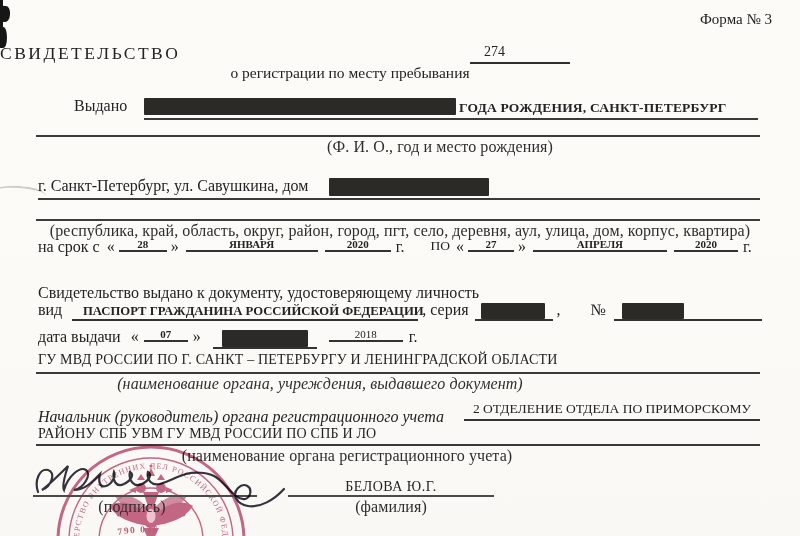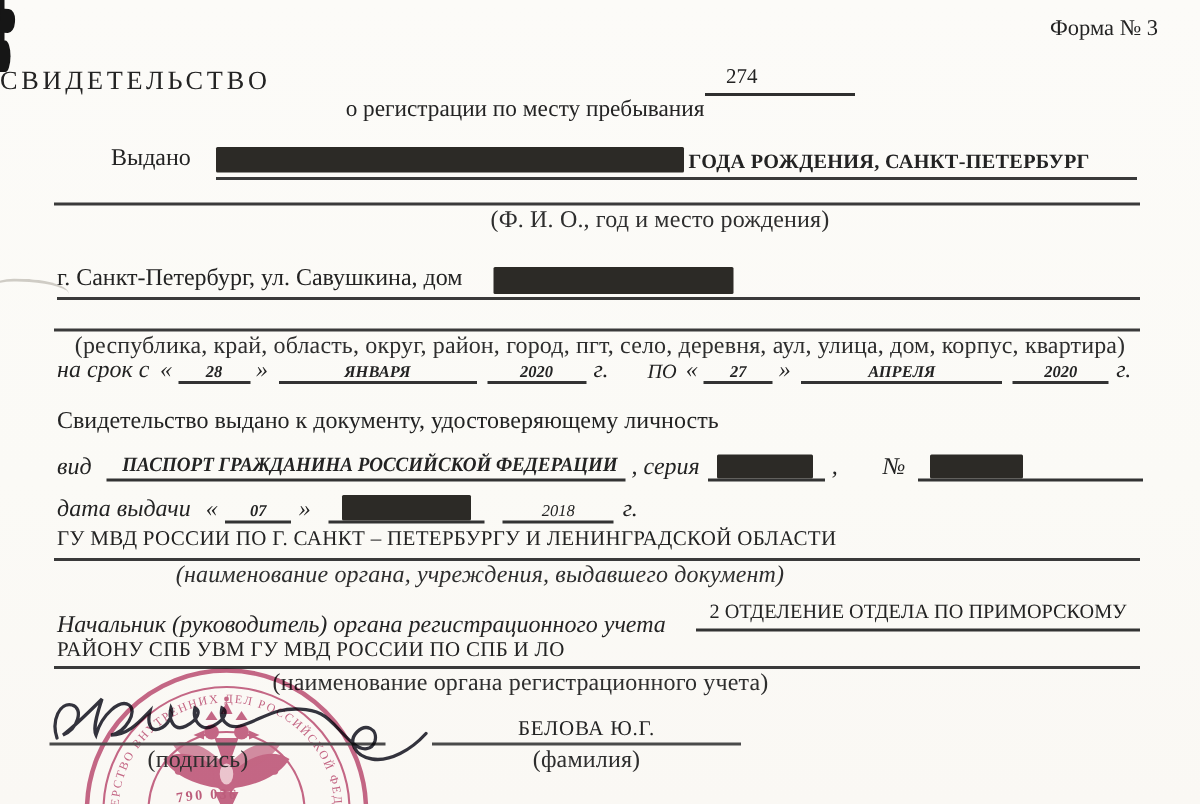--- a/index.html
+++ b/index.html
@@ -10,21 +10,21 @@
     color:#232323;
   }
   .abs{position:absolute;}
   .cap{font-size:16px;color:#2e2e2e;text-align:center;letter-spacing:.1px;}
   .rule{position:absolute;background:#3a3a3a;height:2px;}
   .rule.thin{height:1.5px;background:#4a4a4a;}
   .redact{position:absolute;background:#2c2a26;border-radius:1px;}
   .bodytext{font-size:16px;}
   .fill-b{font-weight:bold;font-size:11px;}
   .cell{display:inline-block;border-bottom:2px solid #333;text-align:center;box-sizing:border-box;}
-  .row-flex{display:flex;align-items:flex-end;font-style:italic;}
+  .row-flex{display:flex;align-items:flex-start;}
   .row-flex .lbl{font-size:16px;white-space:nowrap;}
   .stamp{mix-blend-mode:multiply;opacity:.88;}
   .signature{mix-blend-mode:multiply;}
   .artifact{position:absolute;background:#161616;}
 </style>
 </head>
 <body>
 
 <div class="doc">
 
@@ -64,21 +64,21 @@
     <span class="lbl">г.</span>
     <span class="lbl" style="margin-left:26px;font-size:13.5px;">ПО</span>
     <span class="lbl" style="margin-left:6px;">«</span>
     <span class="cell fill-b" style="width:46px;margin:0 4px;">27</span>
     <span class="lbl">»</span>
     <span class="cell fill-b" style="width:134px;margin:0 7px;">АПРЕЛЯ</span>
     <span class="cell fill-b" style="width:64px;margin-right:5px;">2020</span>
     <span class="lbl">г.</span>
   </div>
 
-  <div class="abs bodytext" style="left:38px;top:272px;text-align:right;">Свидетельство выдано к документу, удостоверяющему личность</div>
+  <div class="abs bodytext" style="left:38px;top:284px;text-align:right;">Свидетельство выдано к документу, удостоверяющему личность</div>
 
   <div class="abs row-flex" style="left:38px;top:301px;width:724px;">
     <span class="lbl" style="margin-right:10px;">вид</span>
     <span class="cell" style="width:346px;">
       <span style="display:inline-block;font-size:13.5px;font-weight:bold;transform:scaleX(.94);transform-origin:center;white-space:nowrap;">ПАСПОРТ ГРАЖДАНИНА РОССИЙСКОЙ ФЕДЕРАЦИИ</span>
     </span>
     <span class="lbl" style="margin:0 6px 0 4px;">, серия</span>
     <span class="cell" style="width:78px;position:relative;height:20px;">
       <span class="redact" style="left:6px;top:2px;width:64px;height:16px;"></span>
     </span>

